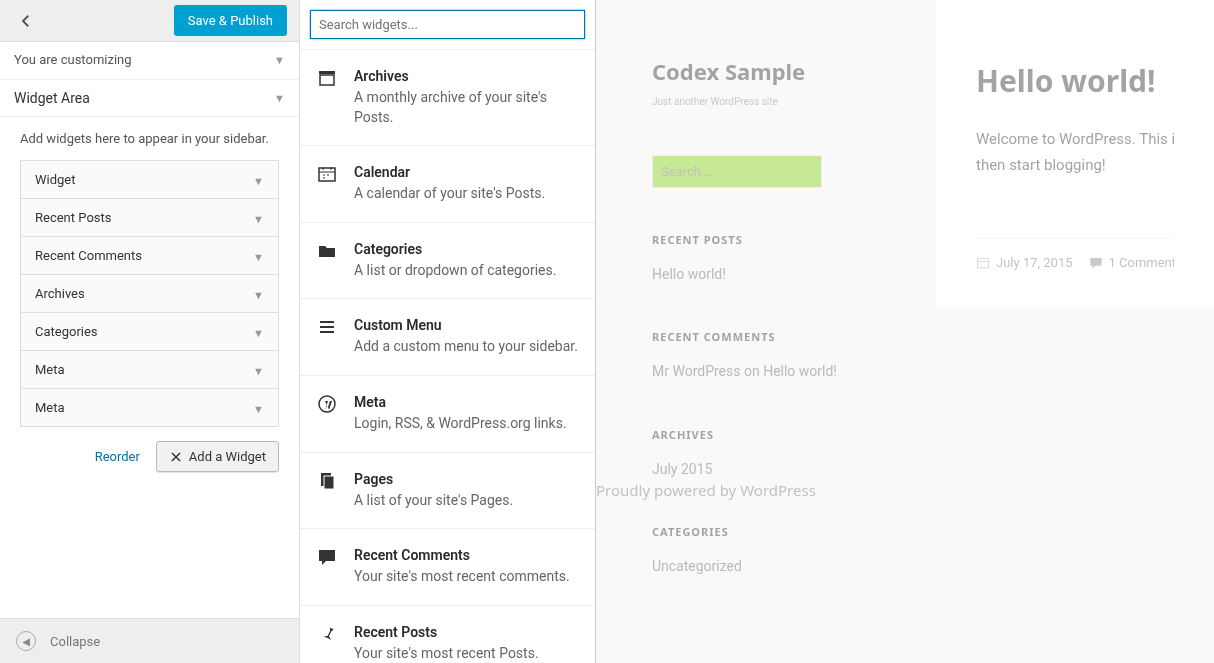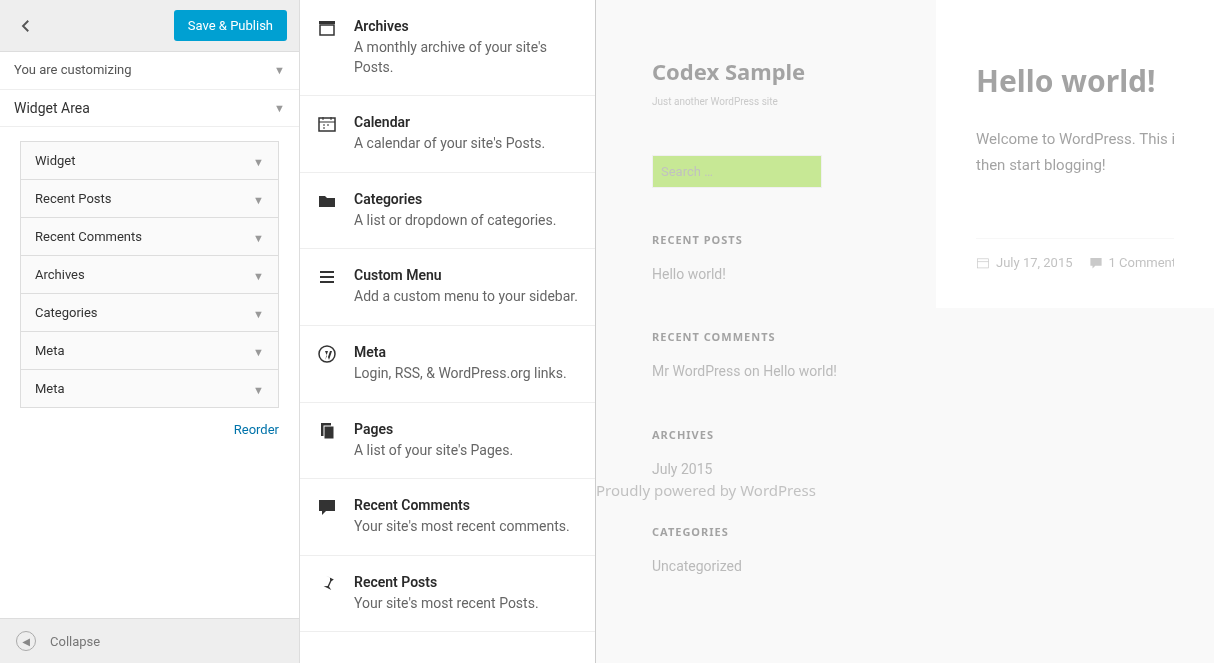--- a/index.html
+++ b/index.html
@@ -1,19 +1,19 @@
 <!DOCTYPE html>
 <html><head>
 <meta charset="utf-8">
 <style>
   *{box-sizing:border-box;margin:0;padding:0;font-family:-apple-system,BlinkMacSystemFont,"Segoe UI",Roboto,Oxygen,sans-serif}
   body{font-size:13px;color:#333;background:#eee;overflow:hidden;width:1214px;height:663px;position:relative}
   .wrap{display:flex;height:663px}
   .panel1{width:300px;flex:none;background:#fff;border-right:1px solid #ddd;display:flex;flex-direction:column}
-  .panel1-top{background:#eee;border-bottom:1px solid #ddd;height:52px;display:flex;align-items:center;padding:0 12px;justify-content:space-between}
+  .panel1-top{background:#eee;border-bottom:1px solid #ddd;height:42px;display:flex;align-items:center;padding:0 12px;justify-content:space-between}
   .back{width:28px;height:28px;display:flex;align-items:center;justify-content:center;font-size:18px;color:#444;cursor:pointer}
   .btn-primary{background:#00a0d2;color:#fff;border:none;padding:8px 14px;border-radius:3px;font-size:13px;cursor:pointer}
   .section-head{padding:10px 14px 12px;position:relative}
   .caret{position:absolute;right:14px;top:12px;color:#999;font-size:11px}
   .section-head small{color:#555;font-size:13px}
   .section-head h2{font-size:20px;font-weight:400;color:#333;margin-top:2px}
   .panel-row{border-top:1px solid #eee;border-bottom:1px solid #eee;padding:10px 14px;font-size:14px;color:#333;position:relative}
   .pad-body{padding:14px 20px;flex:1;overflow:auto}
   .help{color:#555;font-size:13px;margin-bottom:14px}
   .wlist{border:1px solid #ddd}
@@ -76,41 +76,51 @@
       <span class="caret">▼</span>
       <small>You are customizing</small>
     </div>
 
     <div class="panel-row">
       <span class="caret">▼</span>
       <span>Widget Area</span>
     </div>
 
     <div class="pad-body">
+      <p class="help">Add widgets here to appear in your sidebar.</p>
       <div class="wlist">
         <div class="witem"><span class="caret">▼</span><span>Widget</span></div>
         <div class="witem"><span class="caret">▼</span><span>Recent Posts</span></div>
         <div class="witem"><span class="caret">▼</span><span>Recent Comments</span></div>
         <div class="witem"><span class="caret">▼</span><span>Archives</span></div>
         <div class="witem"><span class="caret">▼</span><span>Categories</span></div>
         <div class="witem"><span class="caret">▼</span><span>Meta</span></div>
         <div class="witem"><span class="caret">▼</span><span>Meta</span></div>
       </div>
       <div class="actions">
         <span class="link">Reorder</span>
+        <button class="btn-sec">
+          <svg class="ico" viewBox="0 0 24 24" style="width:14px;height:14px">
+              <path stroke="#333" stroke-width="2.5" d="M5 5l14 14M19 5L5 19"></path>
+            </svg>
+          <span>Add a Widget</span>
+        </button>
       </div>
     </div>
 
     <div class="collapse">
       <span class="circ">◀</span>
       <span>Collapse</span>
     </div>
   </div>
 
   <div class="panel2">
+    <div class="search-top">
+      <input type="text" placeholder="Search widgets..." style="">
+    </div>
     <div class="available">
       <div class="av-item">
         <div class="av-icon">
             <svg viewBox="0 0 20 20" width="20" height="20">
               <rect x="2" y="3" width="16" height="3" fill="#333"></rect>
               <rect x="3" y="7" width="14" height="10" fill="none" stroke="#333" stroke-width="1.5"></rect>
             </svg>
           </div>
         <div>
             <div class="av-title">Archives</div>

